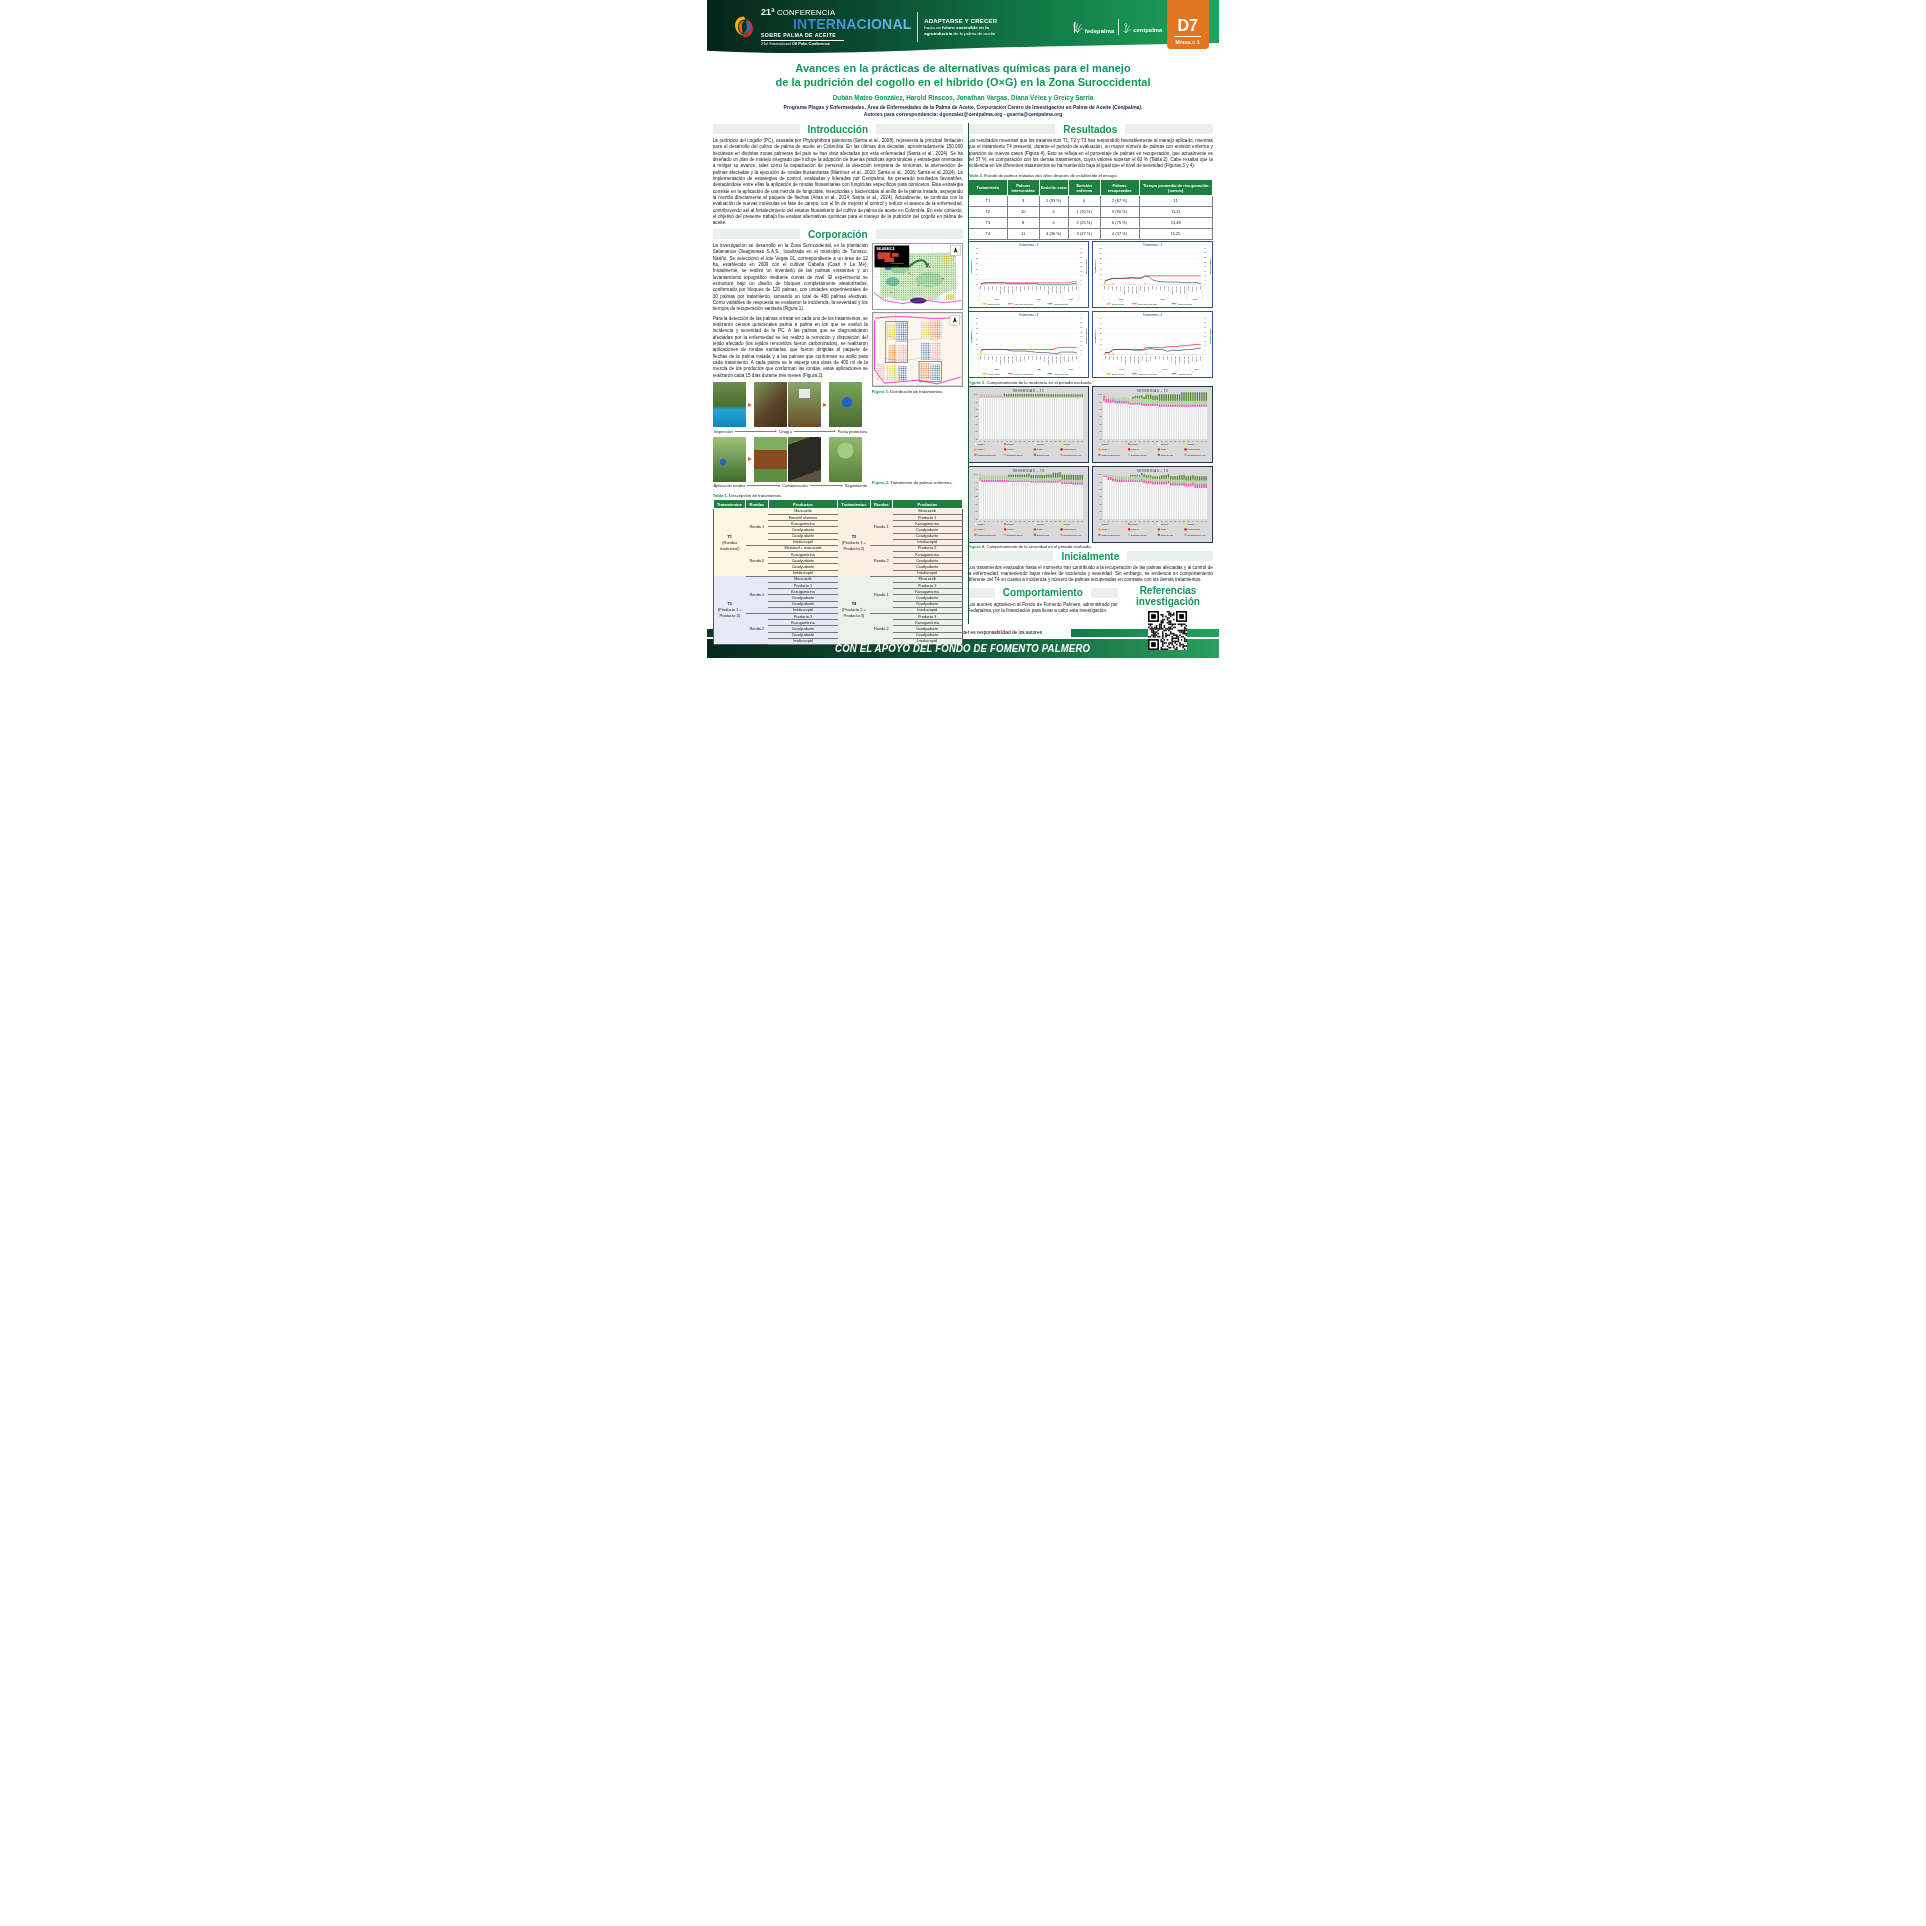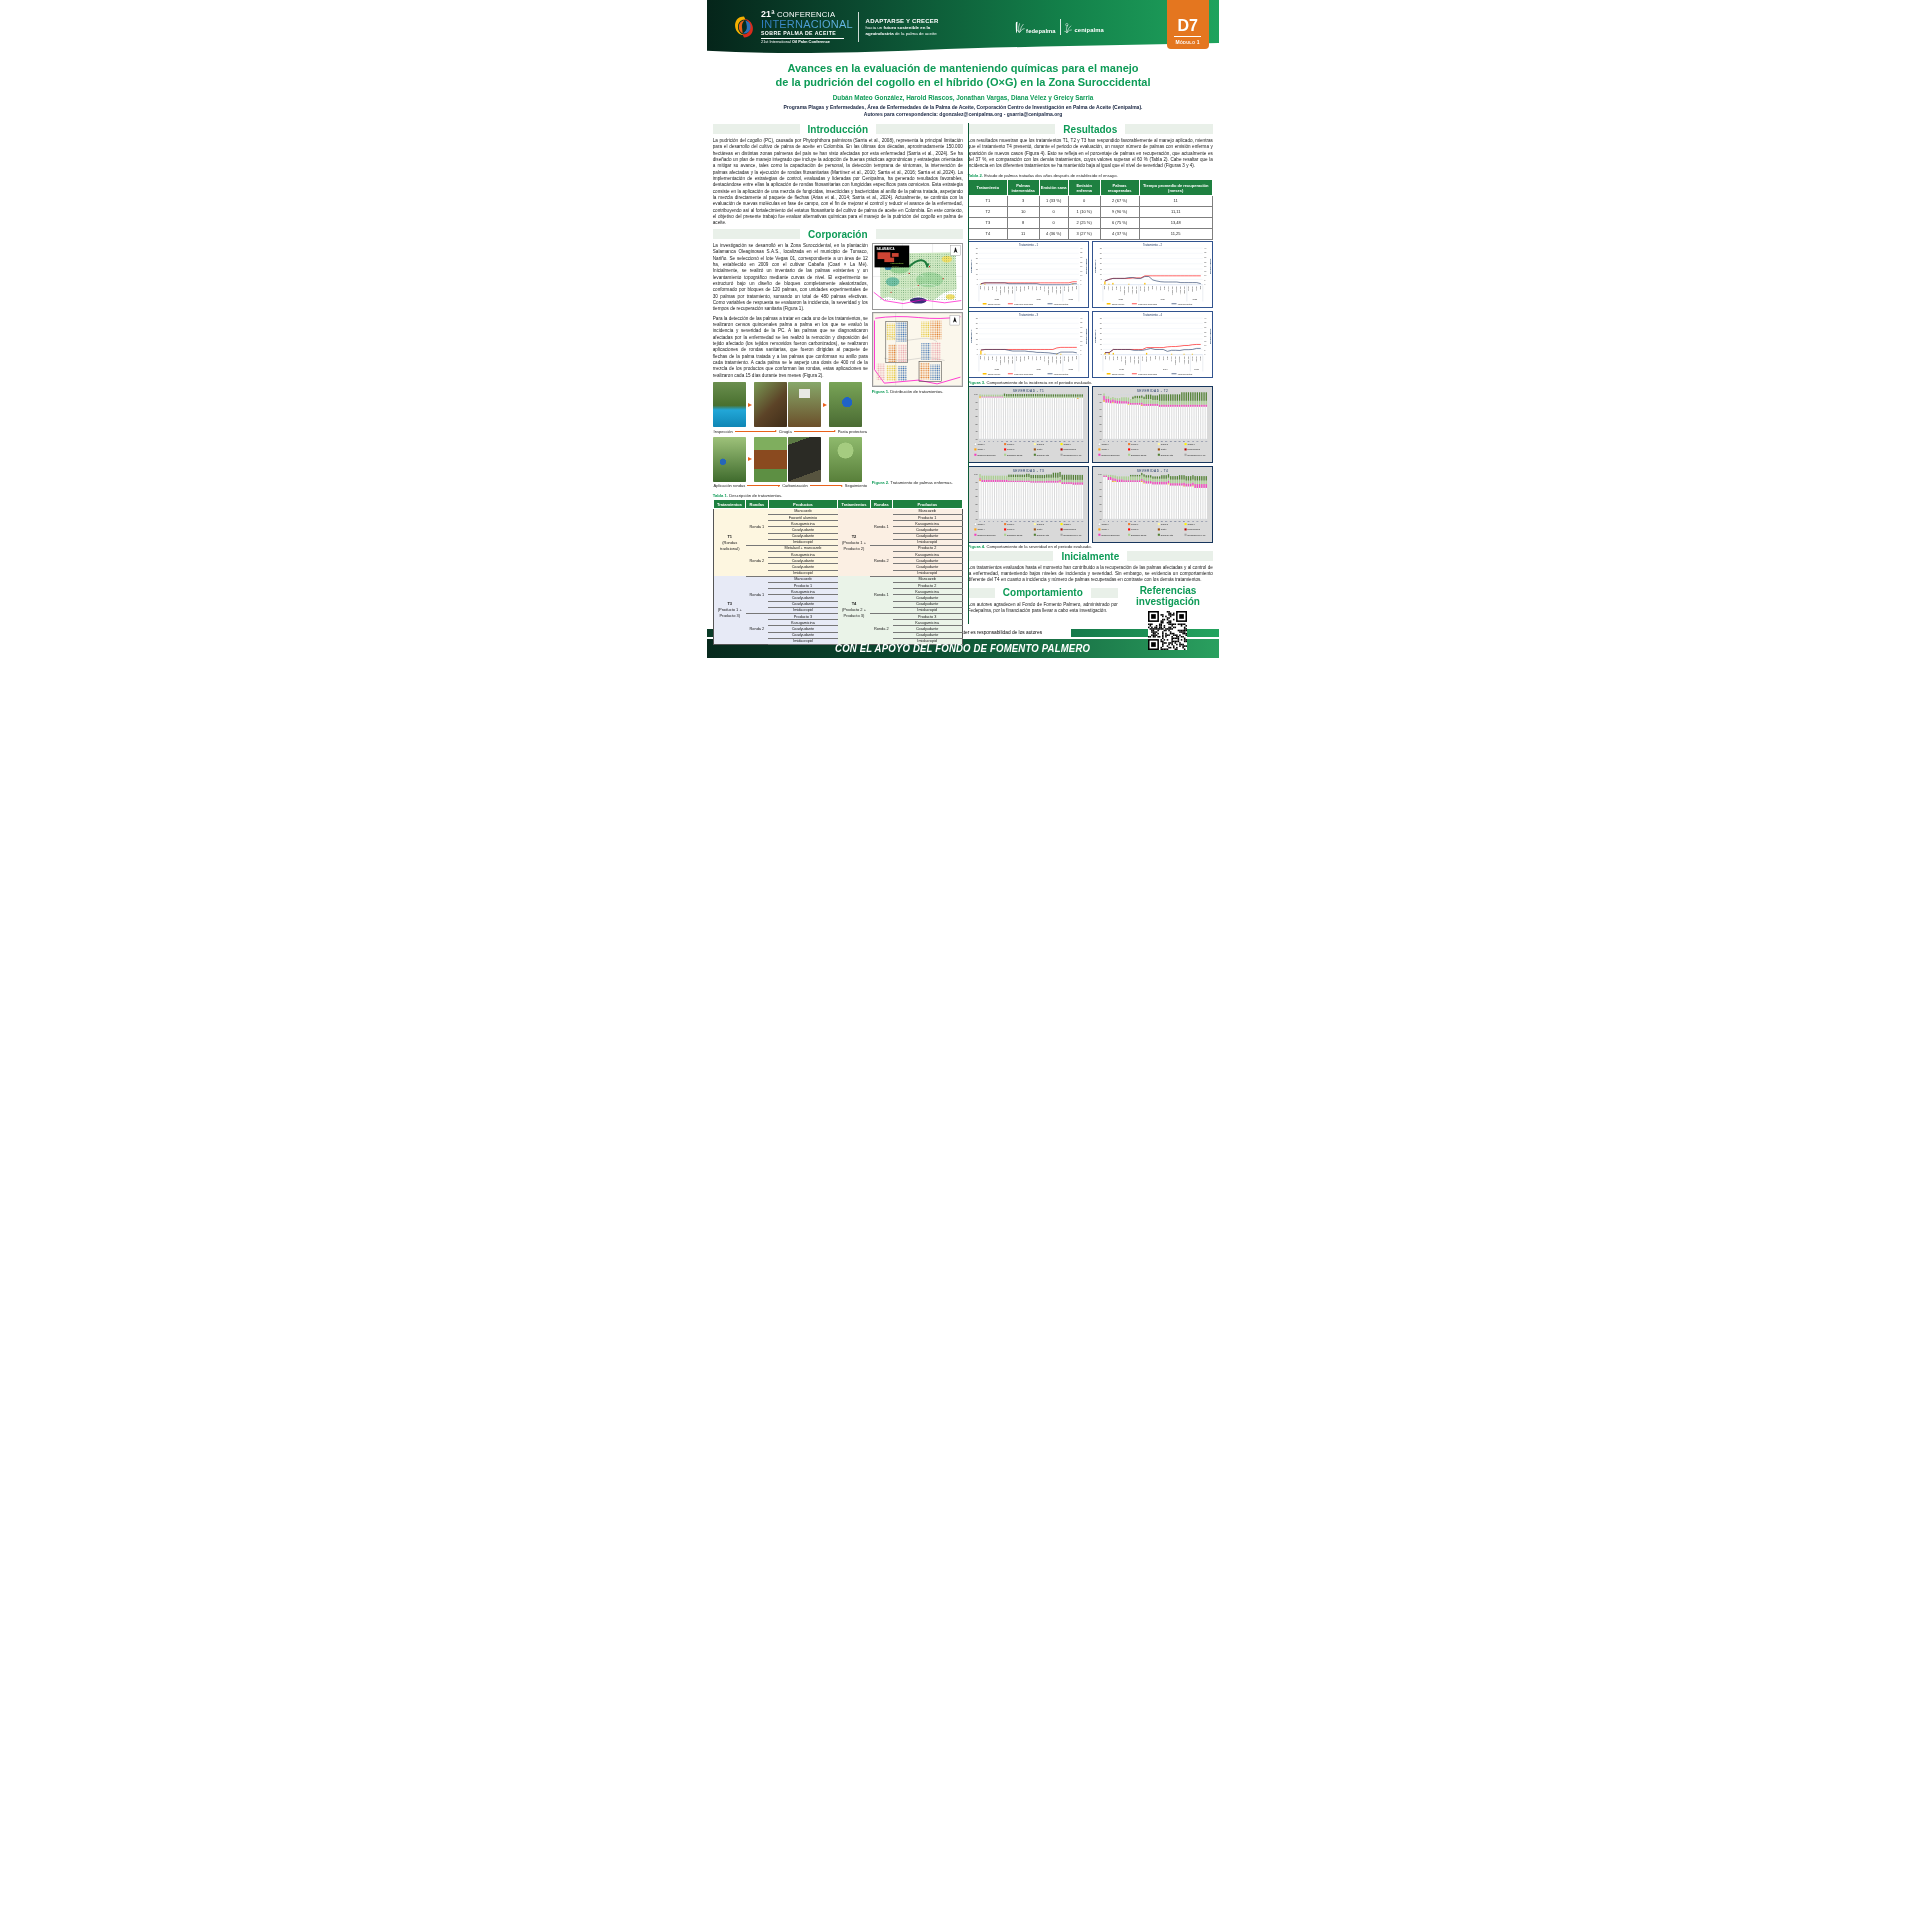--- a/index.html
+++ b/index.html
@@ -7,22 +7,22 @@
   .page{width:512px;height:683px;margin:0 auto;position:relative;background:#fff;
         font-family:"Liberation Sans",sans-serif;color:#1a1a1a;overflow:hidden;}
   
   .hdr{position:relative;height:54px;background:linear-gradient(90deg,#05251a 0%,#0b4a30 30%,#13814a 70%,#1fa35d 100%);}
   .hdr-wave{position:absolute;left:0;bottom:-0.4px;width:100%;height:11.6px;}
   .hdr-inner{position:relative;height:100%;display:flex;align-items:center;padding-left:25.4px;}
   .logo-swirl{width:24px;height:24px;margin-right:4.6px;flex:none;}
   .conf-block{color:#fff;line-height:1.02;}
   .conf-l1{font-size:7.7px;font-weight:300;letter-spacing:0.2px;}
   .conf-l1 .no{font-size:8.9px;font-weight:bold;margin-top:28px;}
-  .conf-l2{font-size:11px;font-weight:normal;letter-spacing:0.2px;
-           background:linear-gradient(90deg,#2d7cc2,#6fc1ec);-webkit-background-clip:text;background-clip:text;color:transparent;}
+  .conf-l2{font-size:14px;font-weight:bold;letter-spacing:0.2px;
+           background:linear-gradient(90deg,#2d7cc2,#6fc1ec);-webkit-background-clip:text;background-clip:text;color:transparent;margin-left:32px;}
   .conf-l3{font-size:5.2px;font-weight:bold;letter-spacing:0.4px;margin-top:0.8px;}
   .conf-div{height:0.4px;background:#fff;margin:1.9px 0 1.5px;width:83px;}
   .conf-l4{font-size:3.9px;font-weight:300;}
   .conf-l4 b{font-weight:bold;}
   .hdr-sep{width:0.4px;height:30px;background:rgba(255,255,255,.8);margin:0 7px 0 5.4px;flex:none;}
   .slogan{color:#fff;line-height:1.25;width:91px;flex:none;}
   .slogan .s1{font-size:6px;font-weight:bold;letter-spacing:0.2px;}
   .slogan .s2,.slogan .s3{font-size:4.4px;font-weight:300;}
   .slogan b{font-weight:bold;}
   .brandlogos{display:flex;align-items:center;gap:3.9px;margin-left:58px;color:#fff;}
@@ -157,21 +157,21 @@
     </svg>
   </div>
   <div class="d7box">
     <div class="code">D7</div>
     <div class="rule"></div>
     <div class="mod">Módulo 1</div>
   </div>
 
   <div class="titleblock">
     <div class="main-title">
-      <div>Avances en la evaluación de manteniendo químicas para el manejo</div>
+      <div>Avances en la prácticas de alternativas químicas para el manejo</div>
       <div>de la pudrición del cogollo en el híbrido (O×G) en la Zona Suroccidental</div>
     </div>
     <div class="authors">Dubán Mateo González, Harold Riascos, Jonathan Vargas, Diana Vélez y Greicy Sarria</div>
     <div class="affil">
       <div>Programa Plagas y Enfermedades, Área de Enfermedades de la Palma de Aceite, Corporación Centro de Investigación en Palma de Aceite (Cenipalma).</div>
       <div>Autores para correspondencia: dgonzalez@cenipalma.org - gsarria@cenipalma.org</div>
     </div>
   </div>
 
   <div class="cols">

